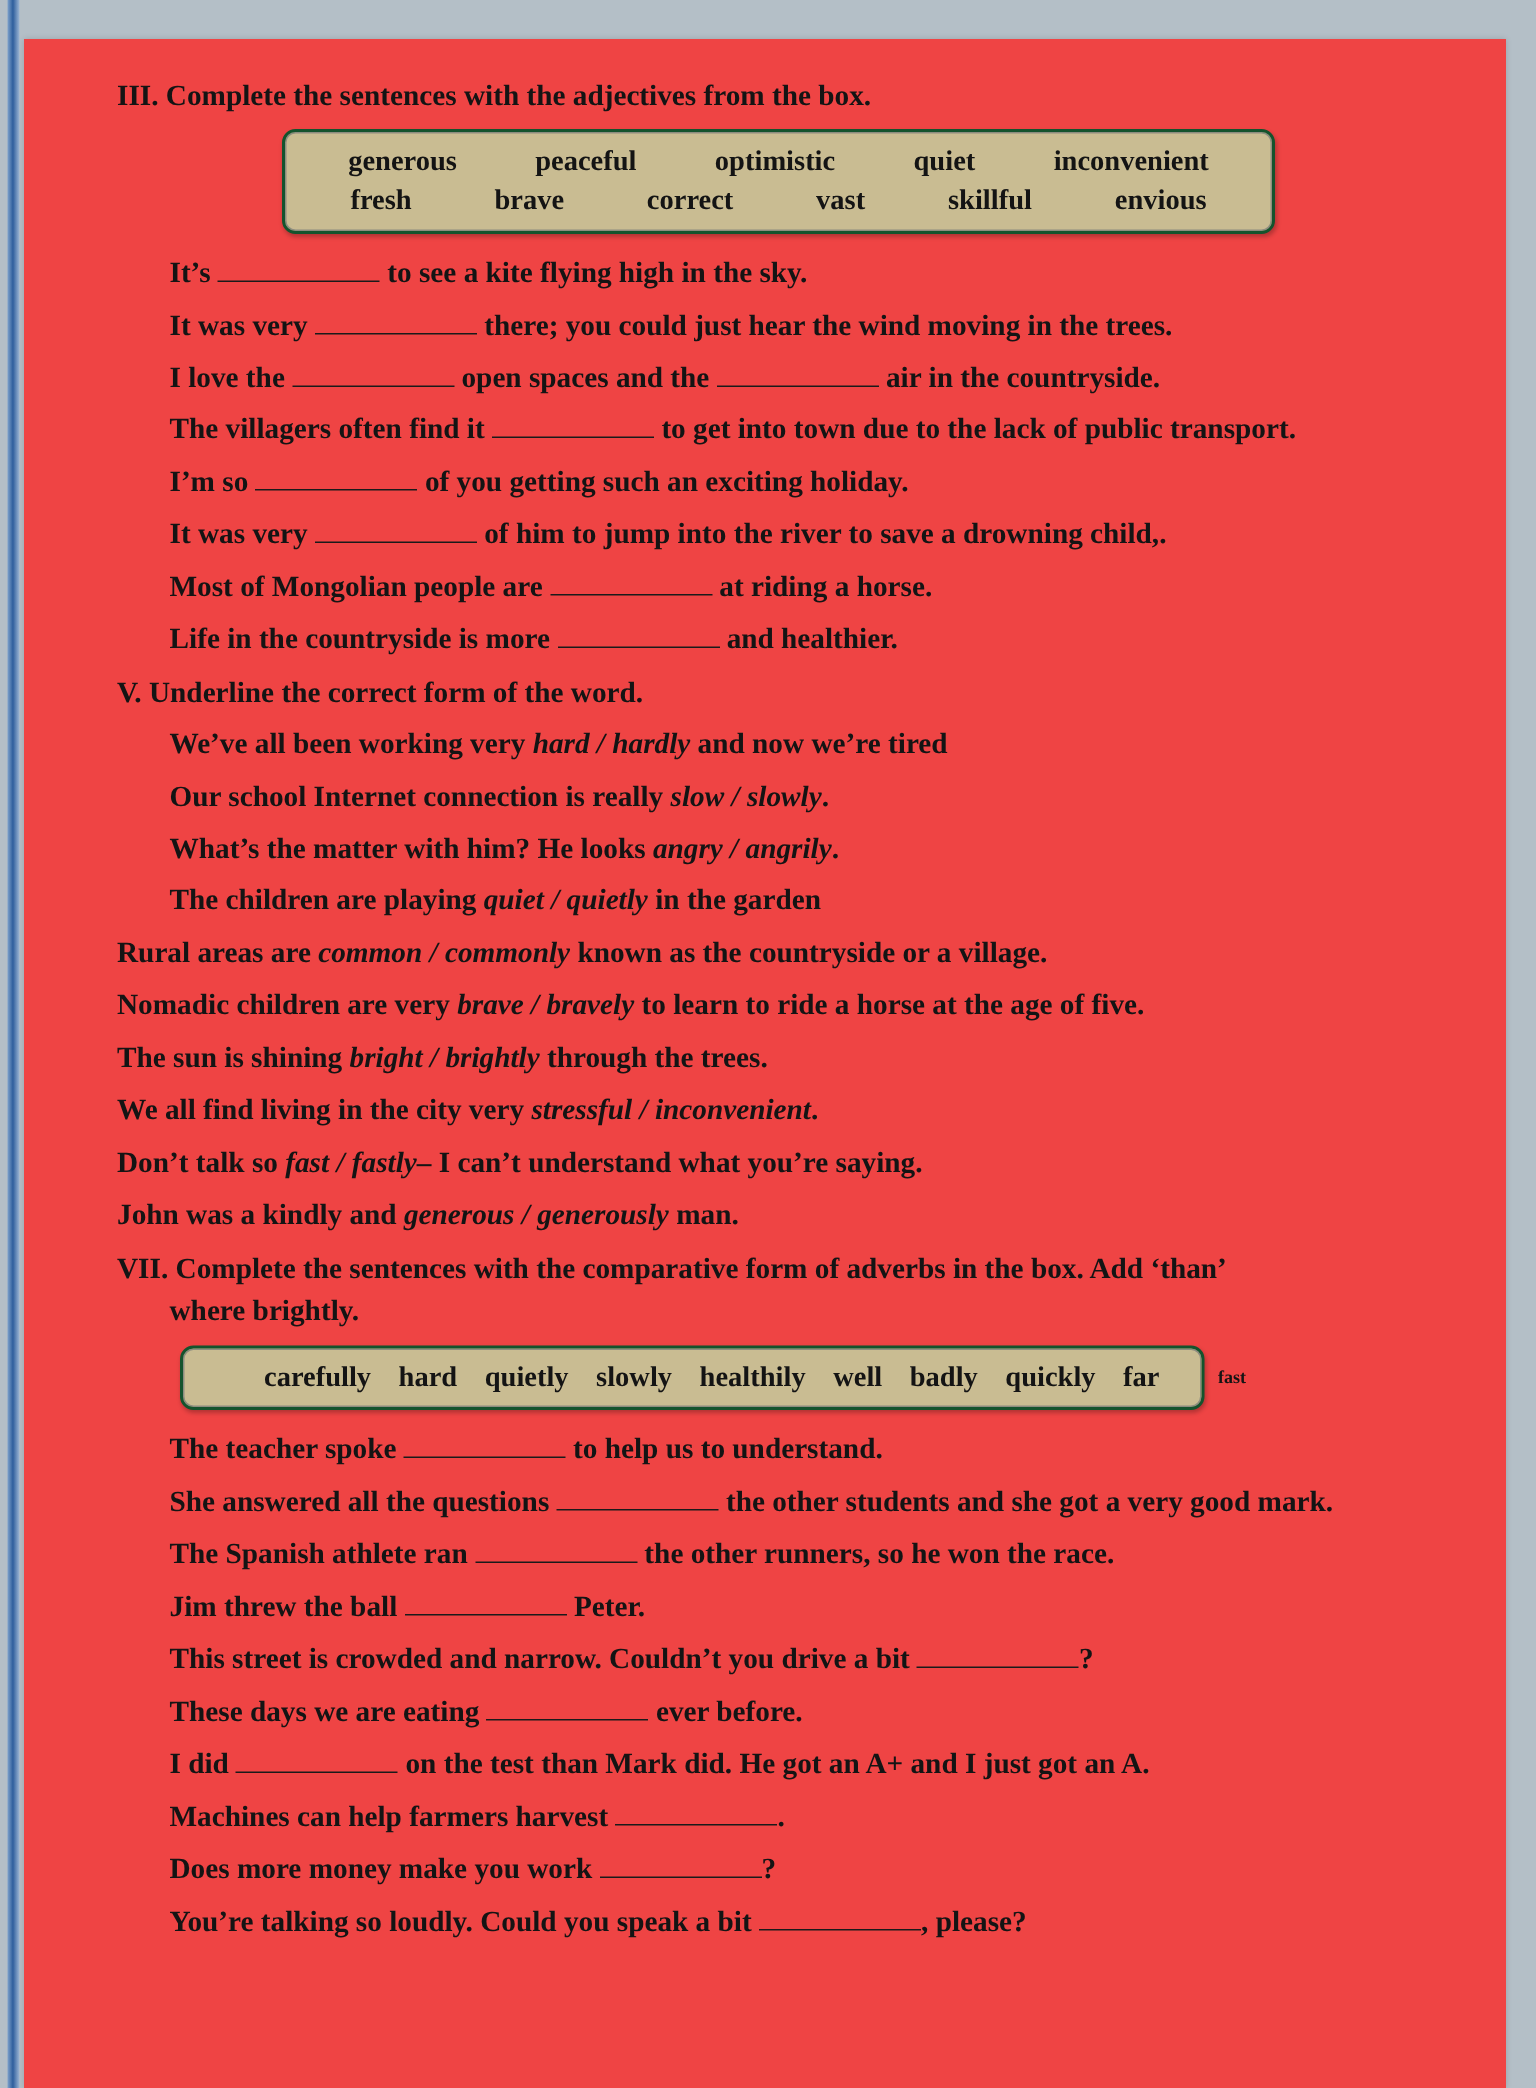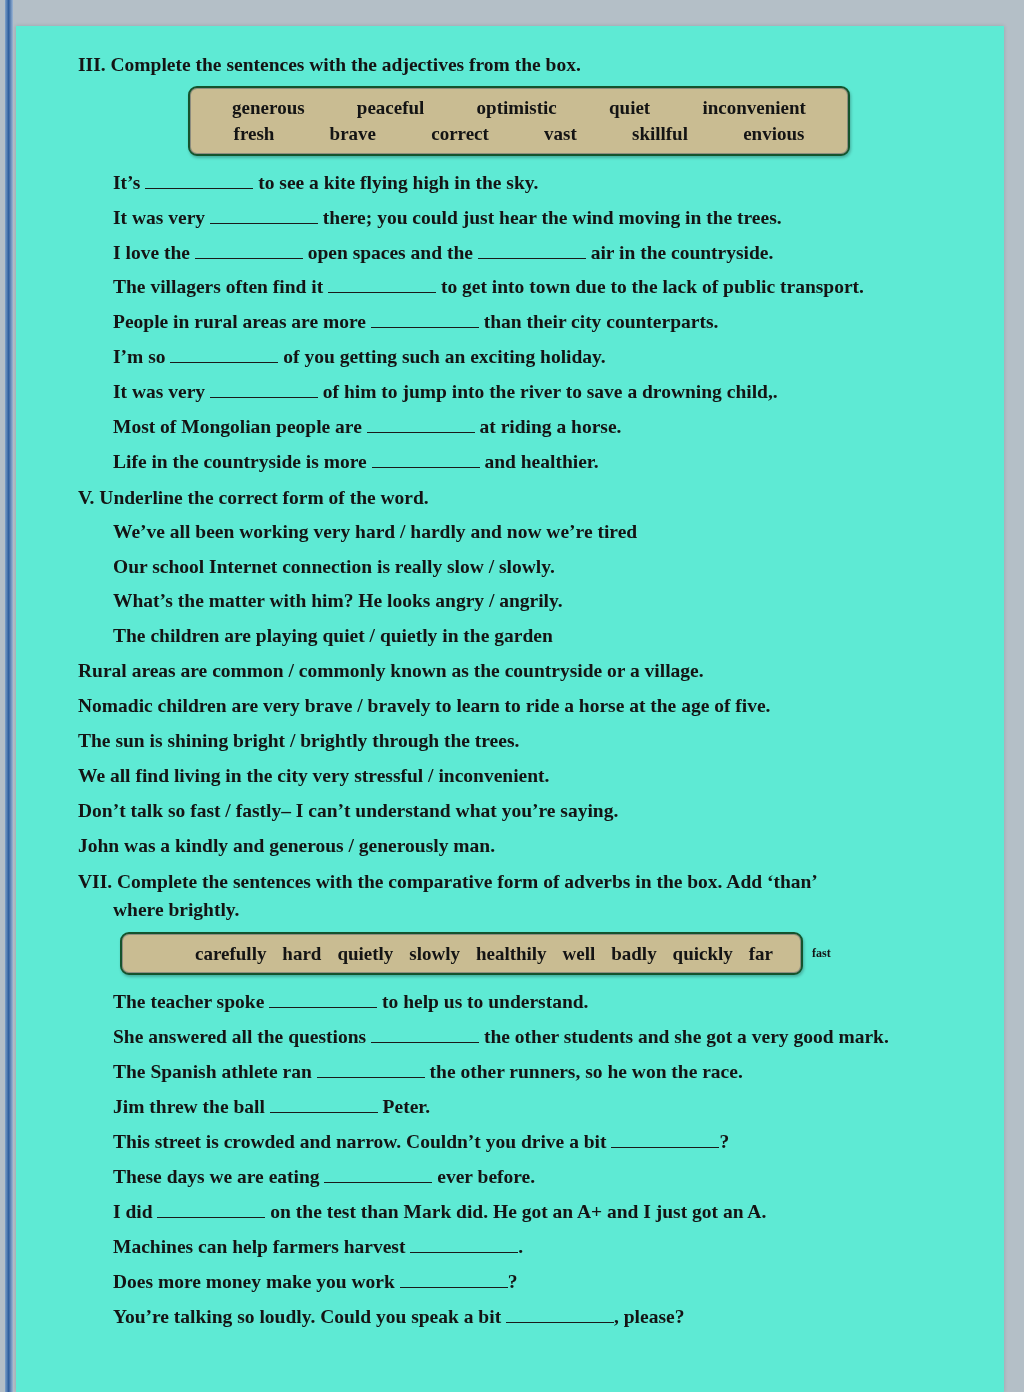--- a/index.html
+++ b/index.html
@@ -12,47 +12,47 @@
     overflow:hidden;
   }
   .screen { position:relative; width:1024px; height:1392px; }
   .edge-strip-left {
     position:absolute; left:5px; top:0; width:8px; height:100%;
     background:linear-gradient(to right,#7ea2cb,#2e5e9d 45%,#9db6d4);
     z-index:2;
   }
   .page {
     position:absolute; left:16px; top:26px; right:20px; bottom:0;
-    background:#5eead4;
+    background:#ef4444;
     padding:20px 48px 6px 62px;
     overflow:hidden;
     box-shadow:0 0 4px rgba(0,0,0,.15);
   }
   .heading { font-size:19.5px; line-height:1.3; margin:6px 0 9px; }
   .heading-cont { margin:-6px 0 9px 35px; }
   .sentence { font-size:19.5px; line-height:1.28; margin:0 0 10px; }
   .sentence.indent { margin-left:35px; }
   .blank {
     display:inline-block; width:108px; height:15px;
     border-bottom:1.7px solid #1a1a1a; vertical-align:baseline;
   }
-  .word-choice { }
+  .word-choice { font-style:italic; }
   .box-wrap { display:flex; align-items:center; margin:4px 0 15px 0; }
   .box-wrap.adj { margin-left:110px; }
   .box-wrap.adv { margin-left:42px; }
   .word-box {
     background:#c9bc92;
     border:2px solid #14532d;
     border-radius:9px;
     box-shadow:0 0 0 1px #8d8c7f inset, 1px 2px 3px rgba(0,0,0,.25);
     padding:7px 16px;
     flex:0 0 auto;
   }
   .word-box.adj { width:662px; }
-  .word-box.adv { width:683px; padding-left:73px; padding-right:28px; }
+  .word-box.adv { width:683px; padding-left:54px; padding-right:28px; }
   .box-row { display:flex; justify-content:space-around; font-size:19px; line-height:1.35; }
   .word-box.adv .box-row { justify-content:space-between; }
   .outside-word { font-size:12px; margin-left:9px; }
 </style>
 </head>
 <body>
 
 <div class="screen">
   <div class="edge-strip-left"></div>
   <div class="page">
@@ -75,21 +75,20 @@
                 <span class="box-word">vast</span>
                 <span class="box-word">skillful</span>
                 <span class="box-word">envious</span>
               </div>
             </div>
           </div>
           <div class="sentence indent">It’s <span class="blank"></span> to see a kite flying high in the sky.</div>
           <div class="sentence indent">It was very <span class="blank"></span> there; you could just hear the wind moving in the trees.</div>
           <div class="sentence indent">I love the <span class="blank"></span> open spaces and the <span class="blank"></span> air in the countryside.</div>
           <div class="sentence indent">The villagers often find it <span class="blank"></span> to get into town due to the lack of public transport.</div>
-          <div class="sentence indent">People in rural areas are more <span class="blank"></span> than their city counterparts.</div>
           <div class="sentence indent">I’m so <span class="blank"></span> of you getting such an exciting holiday.</div>
           <div class="sentence indent">It was very <span class="blank"></span> of him to jump into the river to save a drowning child,.</div>
           <div class="sentence indent">Most of Mongolian people are <span class="blank"></span> at riding a horse.</div>
           <div class="sentence indent">Life in the countryside is more <span class="blank"></span> and healthier.</div>
         </div>
         <div class="section">
           <div class="heading">V. Underline the correct form of the word.</div>
           <div class="sentence indent">We’ve all been working very <span class="word-choice">hard / hardly</span> and now we’re tired</div>
           <div class="sentence indent">Our school Internet connection is really <span class="word-choice">slow / slowly</span>.</div>
           <div class="sentence indent">What’s the matter with him? He looks <span class="word-choice">angry / angrily</span>.</div>

